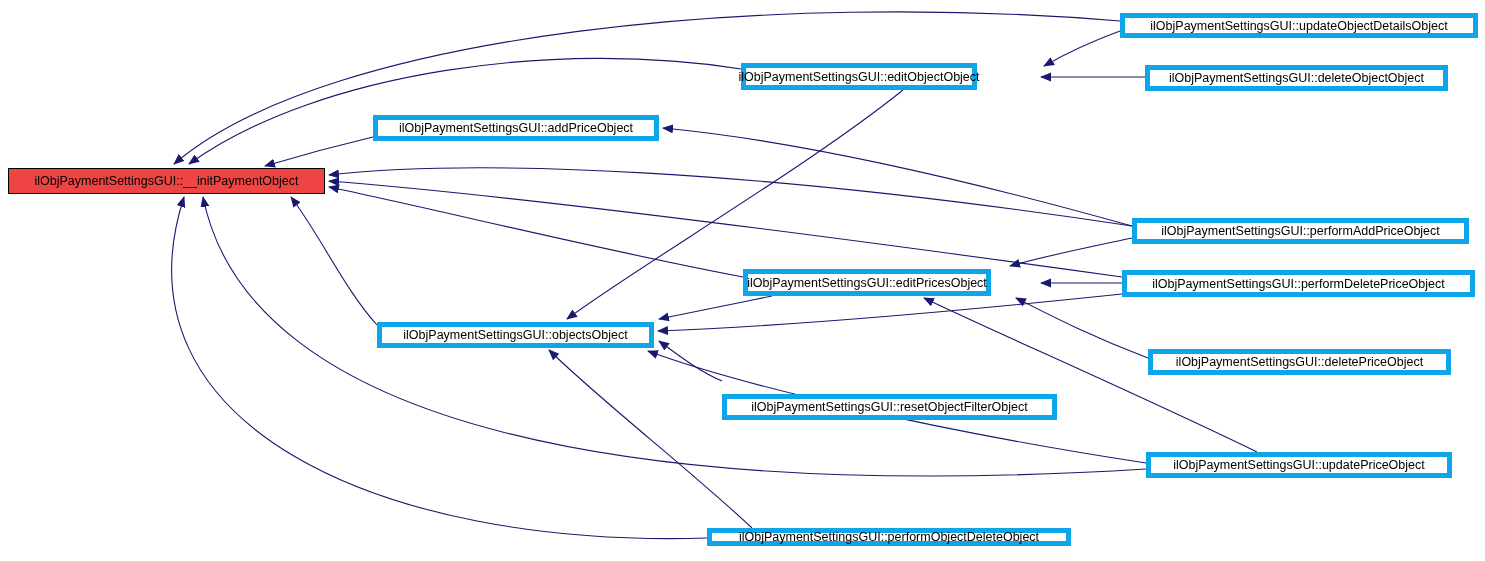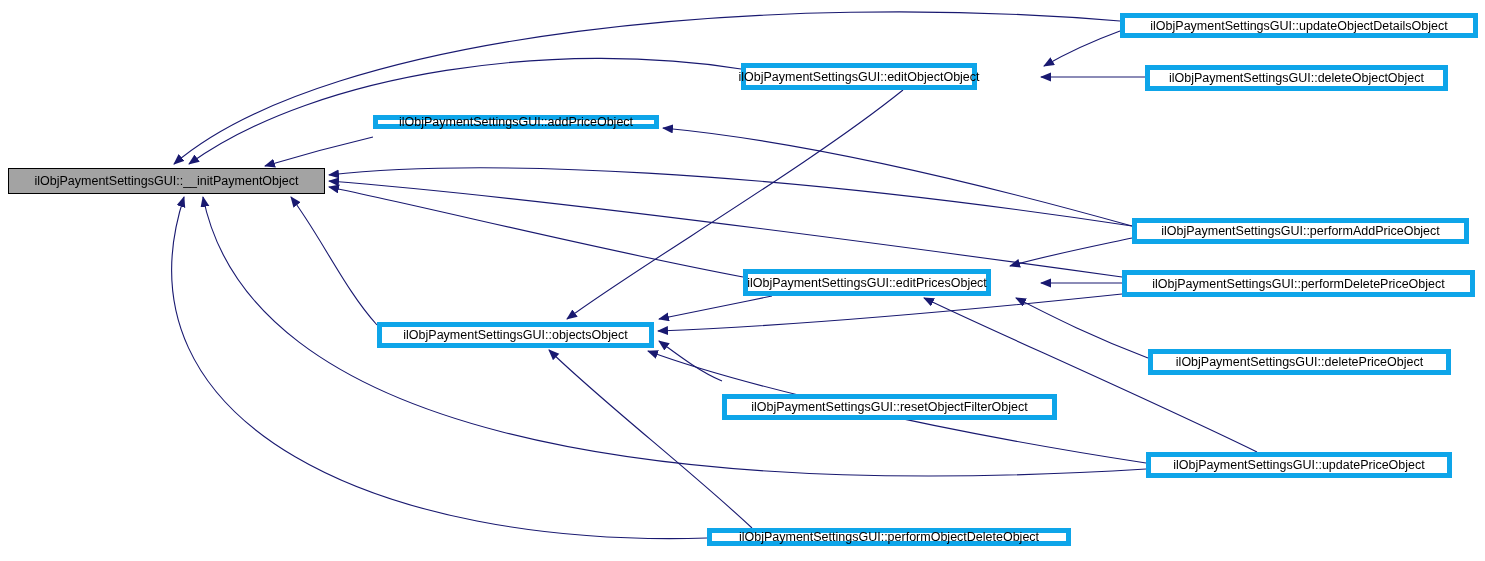--- a/index.html
+++ b/index.html
@@ -18,21 +18,21 @@
     background:#ffffff;
     display:flex;
     align-items:center;
     justify-content:center;
     font-size:12.5px;
     color:#000000;
     white-space:nowrap;
     cursor:pointer;
   }
   .node.highlight{
-    background:#a3a3a3;
+    background:#ef4444;
     border:1px solid #000000;
   }
 </style>
 </head>
 <body>
 
 <div id="stage">
   <svg id="edges" viewBox="0 0 1485 561" xmlns="http://www.w3.org/2000/svg">
     <defs>
       <marker id="arrow" markerUnits="userSpaceOnUse" markerWidth="12" markerHeight="10" refX="10" refY="4.5" orient="auto">
@@ -62,21 +62,21 @@
         <path d="M1122,294 C950,312 790,326 658,331" fill="none" stroke="#191970" stroke-width="1.1" marker-end="url(#arrow)"></path>
         <path d="M1146,463 C930,430 740,385 648,351" fill="none" stroke="#191970" stroke-width="1.1" marker-end="url(#arrow)"></path>
         <path d="M752,528 C690,470 600,400 549,350" fill="none" stroke="#191970" stroke-width="1.1" marker-end="url(#arrow)"></path>
       </g>
   </svg>
   <div id="node-layer">
       <div class="node highlight" style="left: 8px; top: 168px; width: 317px; height: 26px;">ilObjPaymentSettingsGUI::__initPaymentObject</div>
       <div class="node" style="left: 1120px; top: 13px; width: 358px; height: 25px;">ilObjPaymentSettingsGUI::updateObjectDetailsObject</div>
       <div class="node" style="left: 741px; top: 63px; width: 236px; height: 27px;">ilObjPaymentSettingsGUI::editObjectObject</div>
       <div class="node" style="left: 1145px; top: 65px; width: 303px; height: 26px;">ilObjPaymentSettingsGUI::deleteObjectObject</div>
-      <div class="node" style="left: 373px; top: 115px; width: 286px; height: 14px;">ilObjPaymentSettingsGUI::addPriceObject</div>
+      <div class="node" style="left: 373px; top: 115px; width: 286px; height: 26px;">ilObjPaymentSettingsGUI::addPriceObject</div>
       <div class="node" style="left: 1132px; top: 218px; width: 337px; height: 26px;">ilObjPaymentSettingsGUI::performAddPriceObject</div>
       <div class="node" style="left: 743px; top: 269px; width: 248px; height: 27px;">ilObjPaymentSettingsGUI::editPricesObject</div>
       <div class="node" style="left: 1122px; top: 270px; width: 353px; height: 27px;">ilObjPaymentSettingsGUI::performDeletePriceObject</div>
       <div class="node" style="left: 377px; top: 322px; width: 277px; height: 26px;">ilObjPaymentSettingsGUI::objectsObject</div>
       <div class="node" style="left: 722px; top: 394px; width: 335px; height: 26px;">ilObjPaymentSettingsGUI::resetObjectFilterObject</div>
       <div class="node" style="left: 1148px; top: 349px; width: 303px; height: 26px;">ilObjPaymentSettingsGUI::deletePriceObject</div>
       <div class="node" style="left: 1146px; top: 452px; width: 306px; height: 26px;">ilObjPaymentSettingsGUI::updatePriceObject</div>
       <div class="node" style="left: 707px; top: 528px; width: 364px; height: 18px;">ilObjPaymentSettingsGUI::performObjectDeleteObject</div>
     </div>
 </div>

